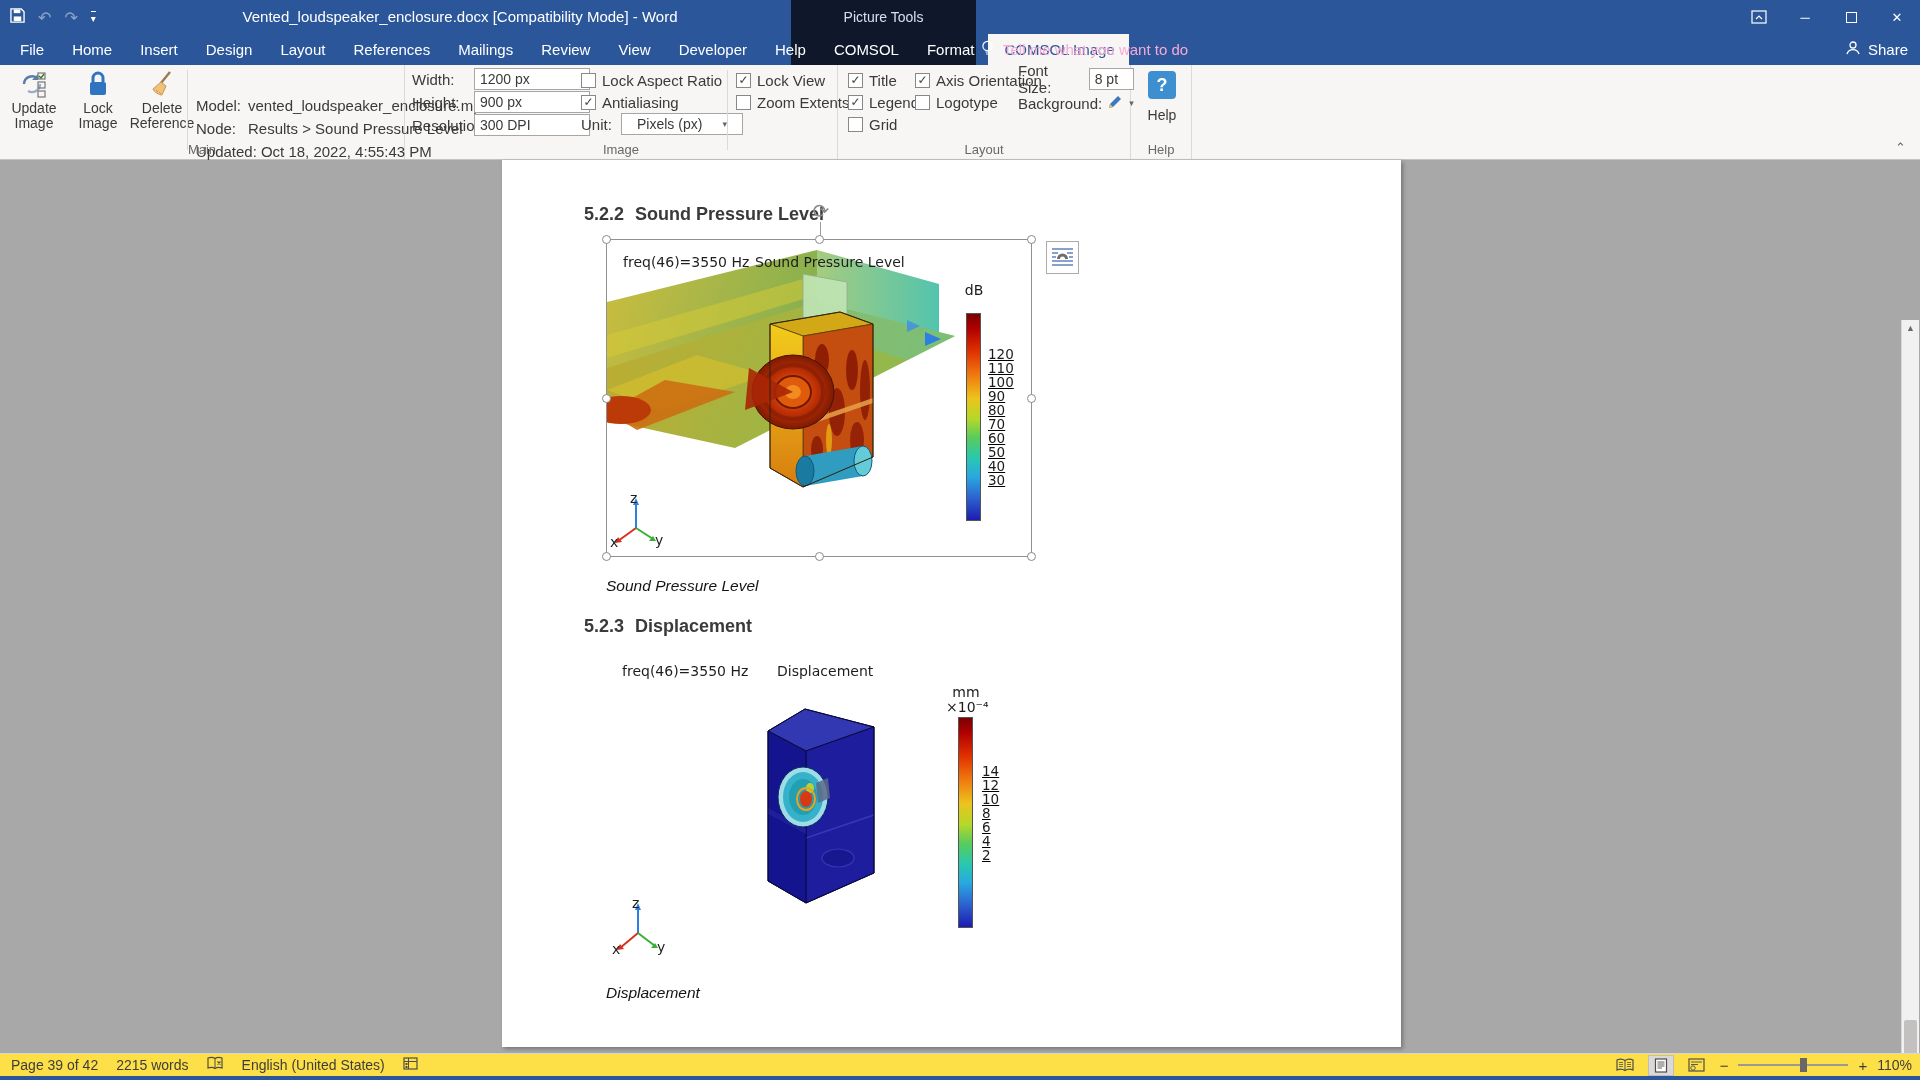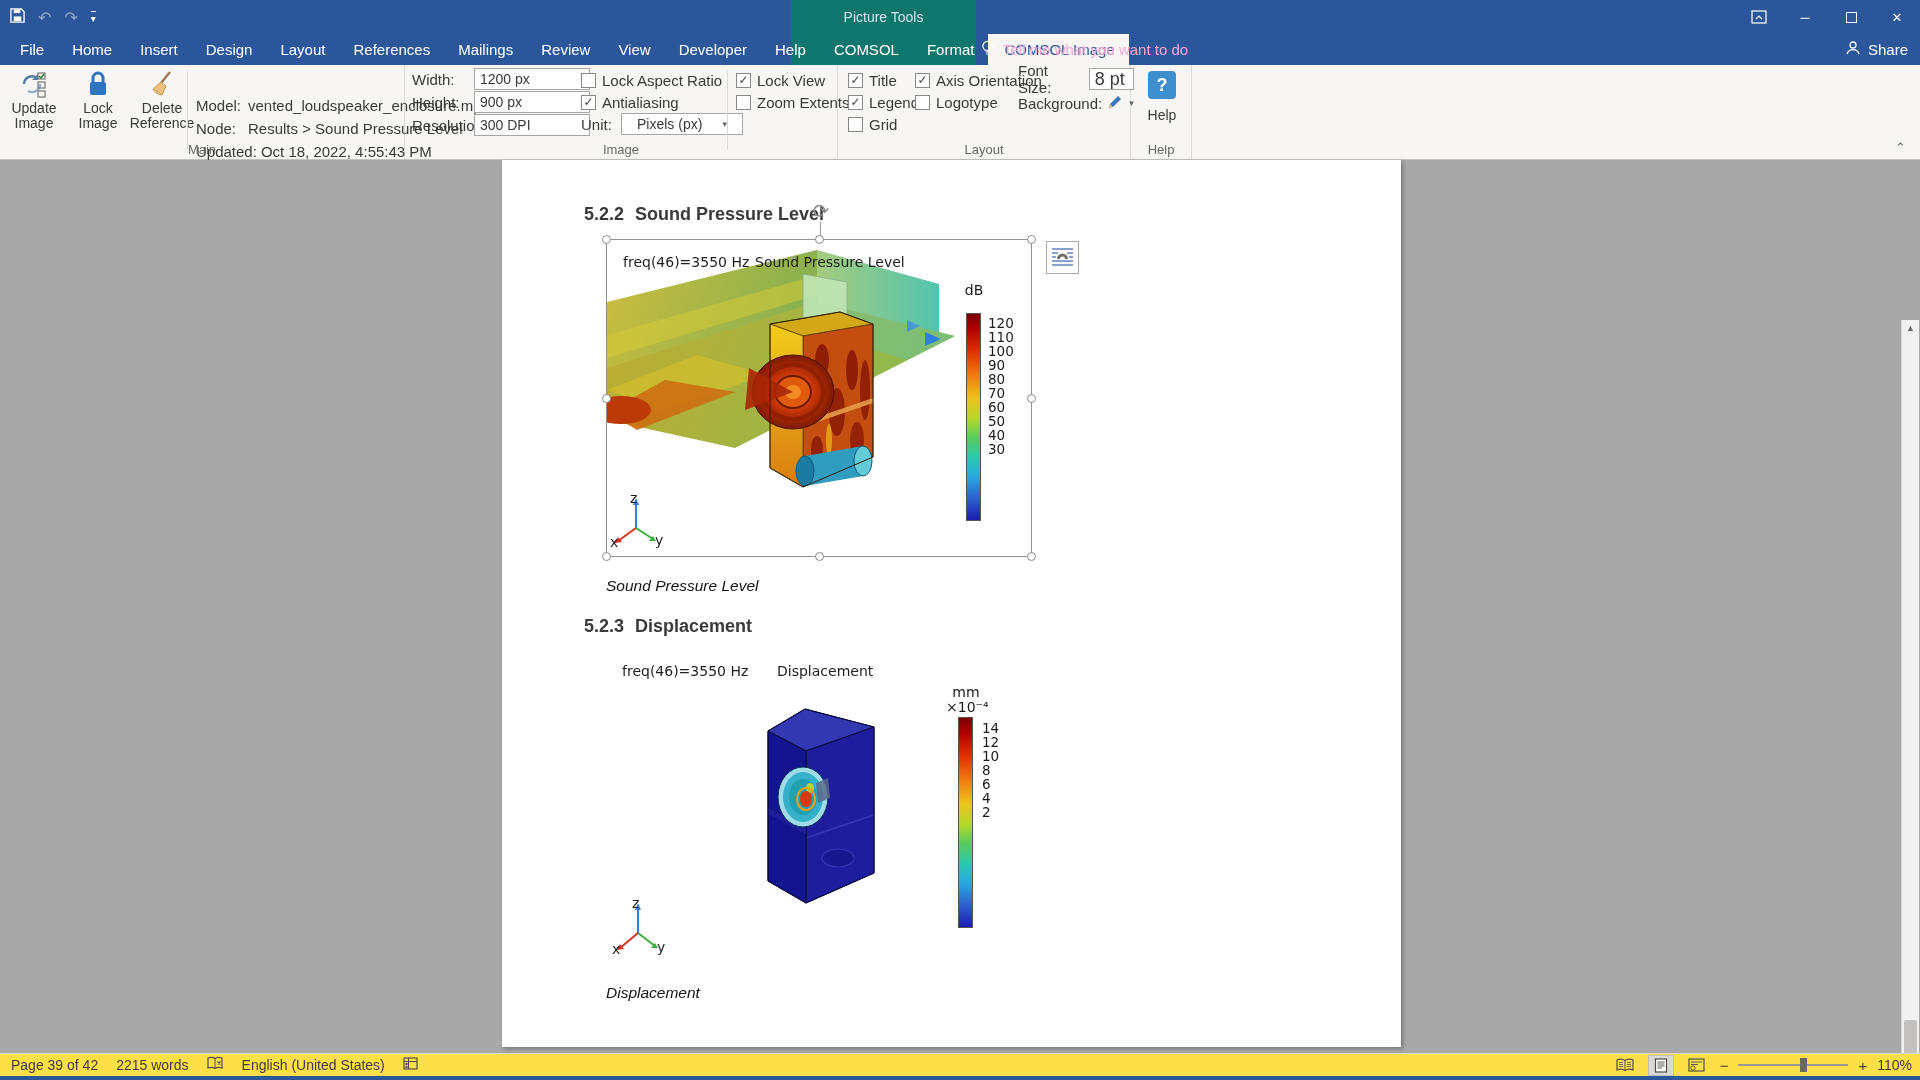--- a/index.html
+++ b/index.html
@@ -2,21 +2,21 @@
 <html><head>
 <meta charset="utf-8">
 <style>
   * { margin:0; padding:0; box-sizing:border-box; }
   html,body { width:1920px; height:1080px; overflow:hidden; }
   body { font-family:"Liberation Sans", sans-serif; }
   .app { position:relative; width:1920px; height:1080px; background:#a8a8a8; overflow:hidden; }
 
   
   .topbar { position:absolute; left:0; top:0; width:1920px; height:65px; background:#2b579a; }
-  .contextual-block { position:absolute; left:791px; top:0; width:185px; height:65px; background:#0f766e; }
+  .contextual-block { position:absolute; left:791px; top:0; width:185px; height:65px; background:#0f172a; }
   .contextual-label { height:34px; line-height:34px; text-align:center; color:#d5e0f0; font-size:14px; }
   .qat { position:absolute; left:10px; top:0; height:34px; display:flex; align-items:center; gap:13px; color:#fff; }
   .qat .dim { color:rgba(255,255,255,.45); font-size:16px; }
   .qat-caret { font-size:10px; color:#fff; border-top:1px solid #fff; padding-top:1px; }
   .win-title { position:absolute; left:230px; top:0; width:460px; height:34px; line-height:34px; text-align:center; color:#fff; font-size:15px; white-space:nowrap; }
   .winbtns { position:absolute; right:0; top:0; height:34px; display:flex; }
   .winbtn { width:46px; height:34px; display:flex; align-items:center; justify-content:center; color:#fff; font-size:13px; }
   .maxbox { width:11px; height:11px; border:1px solid #fff; display:inline-block; }
   .tabs { position:absolute; left:6px; top:34px; height:31px; display:flex; }
   .tab { height:31px; line-height:31px; padding:0 14px; color:#fff; font-size:15px; white-space:nowrap; cursor:default; }
@@ -47,38 +47,38 @@
   .combo .caret { font-size:9px; color:#666; }
   .g-image .colB { position:absolute; left:176px; top:3px; }
   .g-image .colC { position:absolute; left:331px; top:3px; }
   .g-image .vline-int { left:322px; }
   .g-main .vline-int { left:187px; }
   .g-layout .colA2 { position:absolute; left:10px; top:3px; }
   .g-layout .colB2 { position:absolute; left:77px; top:3px; }
   .g-layout .colC2 { position:absolute; left:180px; top:3px; }
   .fsrow { display:flex; align-items:center; height:22px; margin-bottom:2px; }
   .fsrow .fslabel { margin-right:5px; }
-  .fsbox { width:46px; height:22px; border:1px solid #a8a6a4; background:#fff; font-size:18px; padding:0 5px; display:flex; align-items:center; }
+  .fsbox { width:46px; height:22px; border:1px solid #a8a6a4; background:#fff; font-size:14px; padding:0 5px; display:flex; align-items:center; }
   .bgbtn { display:flex; align-items:center; gap:4px; }
   .helpbtn { position:absolute; left:10px; top:6px; width:42px; display:flex; flex-direction:column; align-items:center; }
   .helpicon { width:28px; height:28px; background:#3e8fd0; border-radius:4px; color:#fff; font-weight:bold; font-size:18px; display:flex; align-items:center; justify-content:center; }
   .helpbtn .blabel { font-size:14px; margin-top:8px; }
   .collapse-ribbon { position:absolute; right:14px; bottom:4px; color:#6a6866; font-size:13px; }
 
   
   .docarea { position:absolute; left:0; top:160px; width:1920px; height:893px; background:#a8a8a8; }
   .page { position:absolute; left:502px; top:0; width:899px; height:887px; background:#fff; box-shadow:2px 2px 4px rgba(0,0,0,.3); }
   .heading { position:absolute; left:82px; font-size:18px; font-weight:bold; color:#3a3a3a; display:flex; }
   .heading .hnum { width:51px; }
   .figure { position:absolute; left:104px; width:426px; }
   .fig-frame { border:1px solid #919191; }
   .figtext { position:absolute; font-family:"DejaVu Sans", sans-serif; font-size:14px; color:#1e1e1e; white-space:nowrap; }
   .colorbar { position:absolute; width:15px; border:1px solid #555;
      background:linear-gradient(to bottom,#7a0000 0%,#b00000 7%,#e03000 18%,#f07c10 30%,#ecc41c 41%,#b4d82a 51%,#58cc5c 60%,#28c8b0 70%,#28a8e0 79%,#2c64d0 89%,#1c1cb0 100%); }
-  .cb-ticks { position:absolute; display:flex; flex-direction:column; justify-content:flex-start; width:40px; }
+  .cb-ticks { position:absolute; display:flex; flex-direction:column; justify-content:center; width:40px;text-decoration:underline; }
   .cb-ticks .li-text { height:14px; line-height:14px; font-family:"DejaVu Sans", sans-serif; font-size:13.5px; color:#1a1a1a; }
   .cb-unit { position:absolute; font-family:"DejaVu Sans", sans-serif; font-size:14px; color:#1a1a1a; text-align:center; width:40px; }
   .caption { position:absolute; left:104px; font-style:italic; font-size:15.5px; color:#141414; }
   .handle { position:absolute; width:9px; height:9px; border-radius:50%; background:#fff; border:1px solid #8a8a8a; }
   .rotate-handle { position:absolute; left:203px; top:-40px; width:22px; height:22px; color:#8a8a8a; font-size:20px; line-height:22px; text-align:center; }
   .rotate-stem { position:absolute; left:213px; top:-18px; width:1px; height:14px; background:#9a9a9a; }
   .layout-opt { position:absolute; left:544px; top:81px; width:33px; height:33px; background:#fff; border:1px solid #ababab; display:flex; align-items:center; justify-content:center; }
 
   
   .vscroll { position:absolute; left:1901px; top:160px; width:18px; height:893px; background:#f1f1f1; border-left:1px solid #d9d7d5; }
@@ -112,20 +112,21 @@
             <path d="M1 1h11l3 3v11H1z" fill="none" stroke="#fff" stroke-width="1.4"></path>
             <rect x="4" y="9" width="8" height="5" fill="#fff"></rect>
             <rect x="4" y="1.5" width="7" height="4" fill="#fff"></rect>
           </svg>
       </span>
       <span class="dim">↶</span>
       <span class="dim">↷</span>
       <span class="qat-caret">▾</span>
     </div>
 
+    <div class="win-title">Vented_loudspeaker_enclosure.docx [Compatibility Mode] - Word</div>
 
     <div class="winbtns">
       <span class="winbtn">
         <svg width="16" height="14" viewBox="0 0 16 14">
             <rect x="1" y="1" width="14" height="12" fill="none" stroke="#fff" stroke-width="1.2"></rect>
             <path d="M5 9l3-3 3 3" fill="none" stroke="#fff" stroke-width="1.2"></path>
           </svg>
       </span>
       <span class="winbtn">─</span>
       <span class="winbtn">

